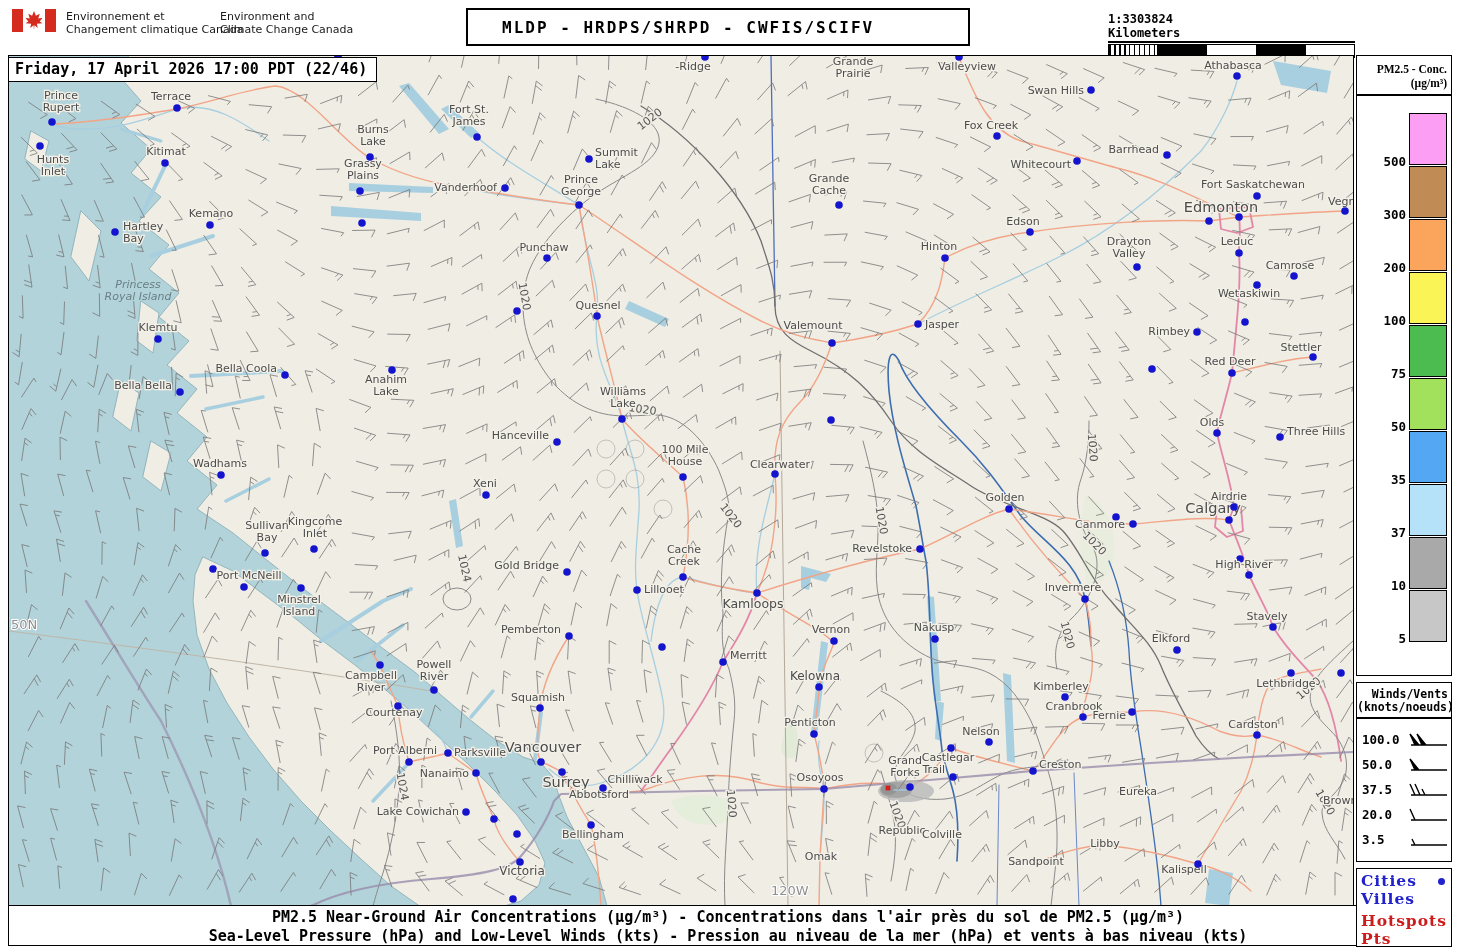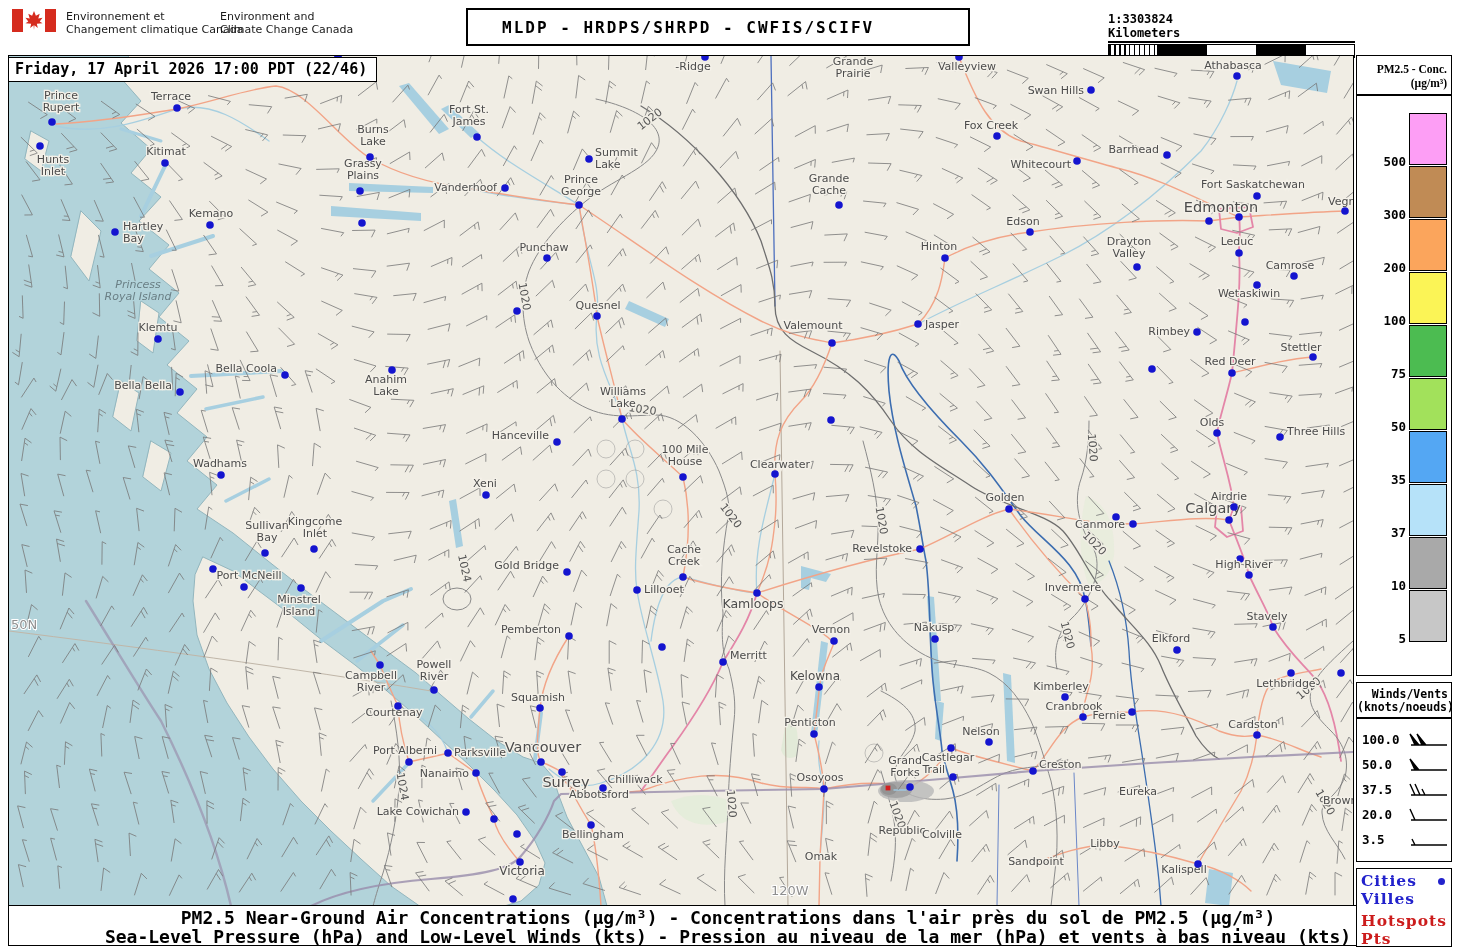--- a/index.html
+++ b/index.html
@@ -48,21 +48,21 @@
   .wind-val{font-size:12.5px;font-weight:bold;}
   #sites-box{top:868px;height:79px;padding:3px 4px;}
   .site-line{display:flex;justify-content:space-between;align-items:center;
              font-family:"DejaVu Serif",serif;font-weight:bold;font-size:15.5px;line-height:18px;letter-spacing:1px;}
   .site-blue{color:#2222cc;} .site-red{color:#cc1c1c;}
   .dot-marker{width:7px;height:7px;border-radius:50%;background:#2222cc;margin-right:2px;}
   .sq-marker{width:7px;height:7px;background:#cc1c1c;margin-right:2px;}
   
   #caption{position:absolute;left:8px;top:905px;width:1440px;height:41px;border:1px solid #000;
            background:#fff;text-align:center;box-sizing:border-box;z-index:4;}
-  #caption div{font-size:18px;font-weight:bold;line-height:19px;}
+  #caption div{font-size:15px;font-weight:bold;line-height:19px;}
   #caption div:first-child{margin-top:2px;}
 </style>
 </head>
 <body>
 
 <div id="header">
   <svg id="flag" viewBox="0 0 44 23">
     <rect x="0" y="0" width="11" height="23" fill="#d52b1e"></rect>
     <rect x="11" y="0" width="22" height="23" fill="#fff"></rect>
     <rect x="33" y="0" width="11" height="23" fill="#d52b1e"></rect>

